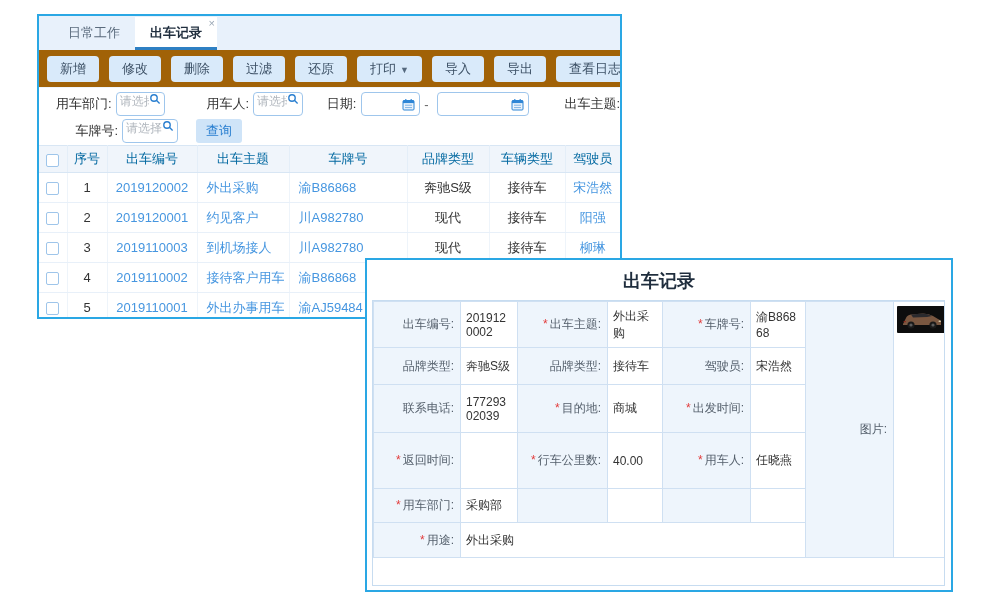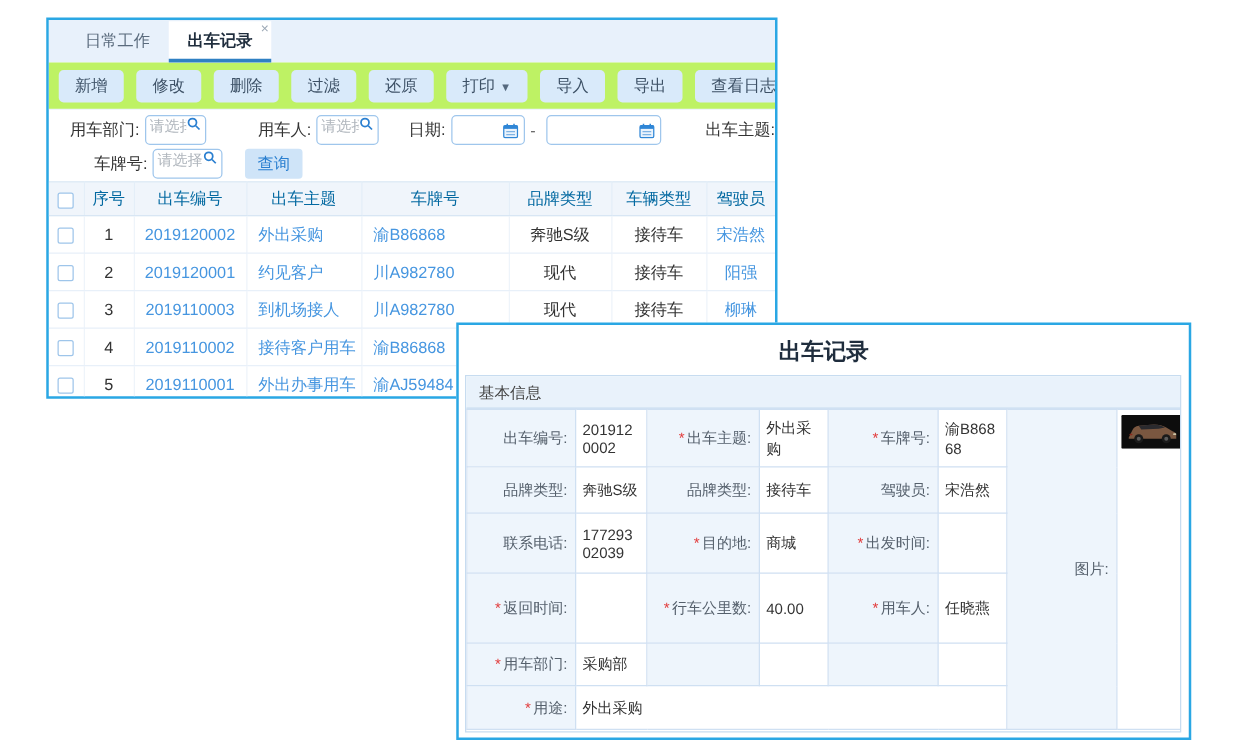--- a/index.html
+++ b/index.html
@@ -8,21 +8,21 @@
 
   
   .list-window { position:absolute; left:37px; top:14px; width:585px; height:305px;
     background:#fff; border:2px solid #2aa7e4; overflow:hidden; z-index:1; }
 
   .tabbar { height:34px; background:#e8f1fb; display:flex; align-items:flex-end; padding-left:14px; }
   .tab { position:relative; padding:7px 15px 8px; font-size:13px; color:#5a6b7d; cursor:pointer; white-space:nowrap; }
   .tab.active { background:#fff; color:#1f2d3d; font-weight:bold; border-bottom:3px solid #2f80c3; padding-bottom:5px; }
   .tab-close { position:absolute; top:1px; right:2px; font-size:11px; color:#9aa7b5; font-weight:normal; line-height:1; }
 
-  .toolbar { height:38px; background:#bef264; display:flex; align-items:center; gap:10px;
+  .toolbar { height:38px; background:#a16207; display:flex; align-items:center; gap:10px;
     padding:0 8px; border-bottom:1px solid #f0f5fa; }
   .tb-btn { background:#d9eafa; border:none; color:#3d5166; font-size:13px; height:26px;
     padding:0 13px; border-radius:4px; cursor:pointer; white-space:nowrap; }
   .tb-caret { font-size:9px; color:#55697e; margin-left:4px; }
 
   .filters { height:57px; font-size:13px; color:#333; padding-top:2px; }
   .filter-row { display:flex; align-items:center; height:28px; }
   .filter-row.second { height:26px; }
   .f-label { display:inline-block; width:62px; text-align:right; margin-left:17px; white-space:nowrap; }
   .f-label.narrow { width:50px; margin-left:40px; }
@@ -238,21 +238,20 @@
           <td></td>
           <td class="link"></td>
         </tr>
       </tbody>
   </table>
 </div>
 
 <div class="detail-window">
   <div class="detail-title">出车记录</div>
   <div class="panel">
-    <div class="panel-header">基本信息</div>
     <table class="form">
       <colgroup>
         <col style="width:87px">
           <col style="width:57px">
           <col style="width:90px">
           <col style="width:55px">
         <col style="width:88px">
           <col style="width:55px">
           <col style="width:88px">
           <col style="width:59px">

